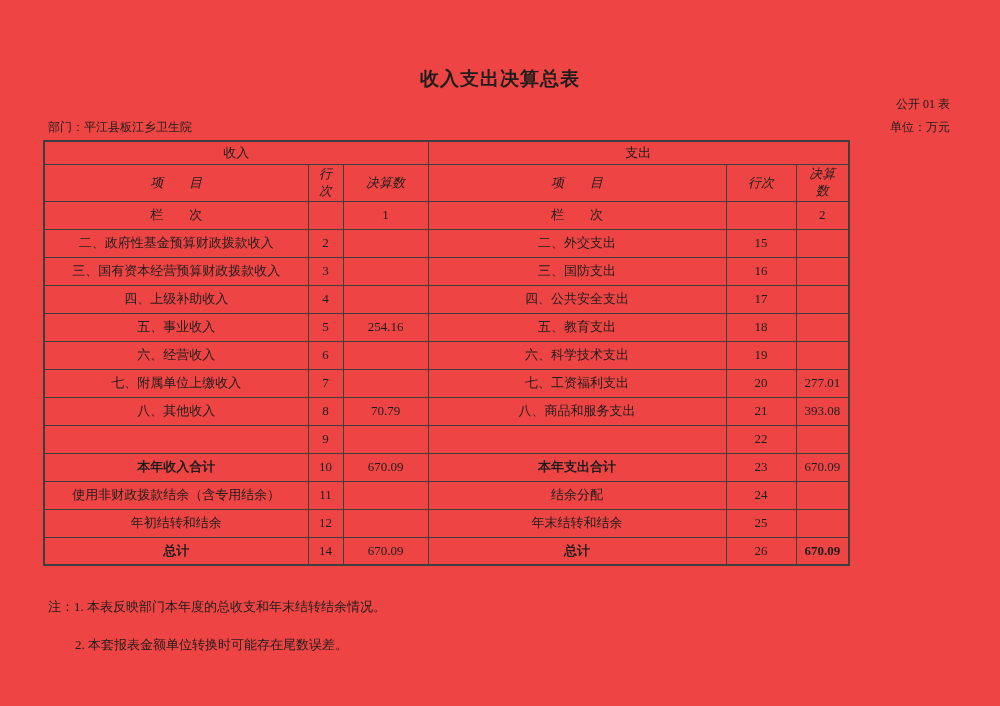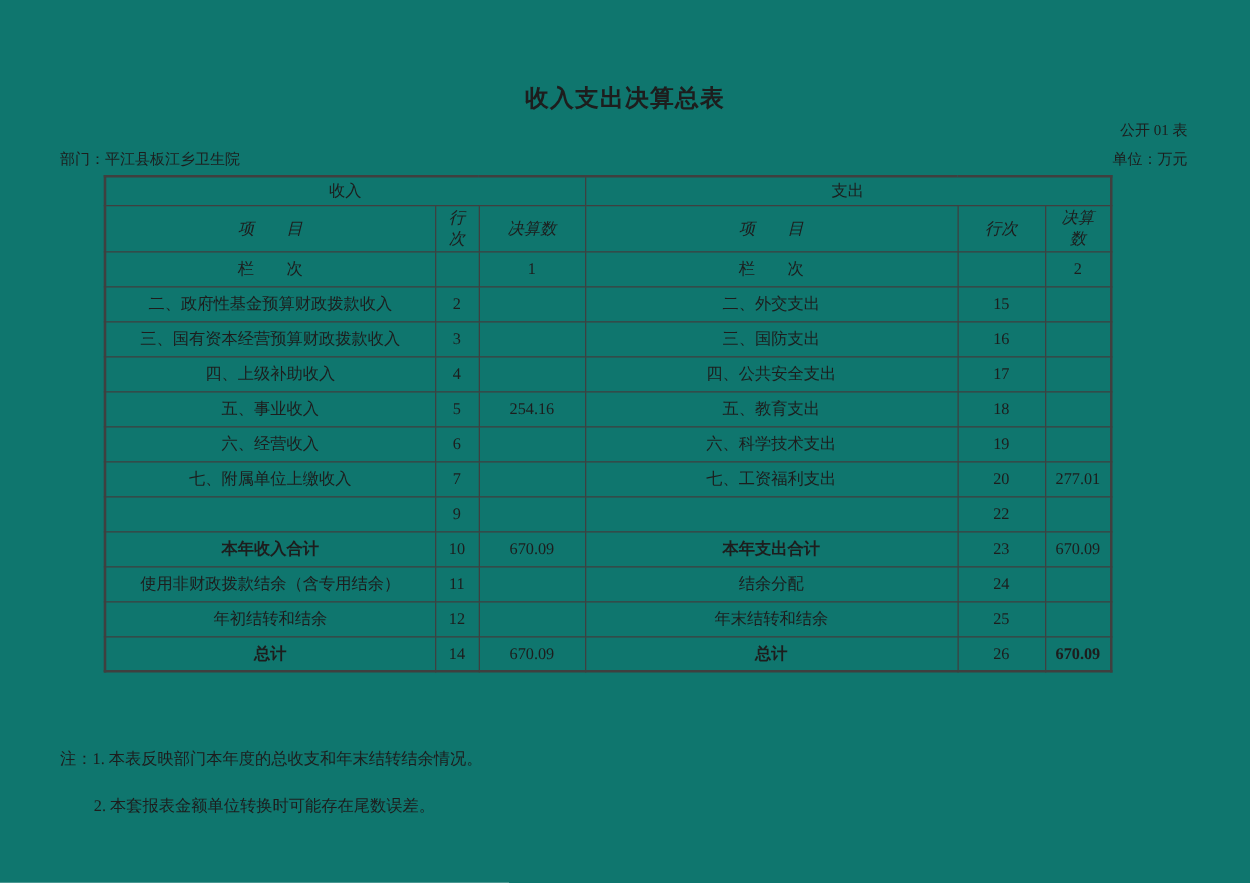--- a/index.html
+++ b/index.html
@@ -4,36 +4,35 @@
 <style>
   html,body{margin:0;padding:0;}
   body{
     width:1000px;height:706px;
     background:#ffffff;
     font-family:"Liberation Serif","DejaVu Serif",serif;
     color:#1d1d1d;
     position:relative;
     overflow:hidden;
   }
-  .page{position:absolute;inset:0;background:#0f766e;}
+  .page{position:absolute;inset:0;background:#ef4444;}
   .doc-title{
     position:absolute;top:66px;left:0;width:1000px;
     text-align:center;font-size:19px;font-weight:700;letter-spacing:1px;
   }
   .meta-right{position:absolute;right:50px;text-align:right;font-size:12px;}
   .meta-code{top:96px;}
   .meta-unit{top:119px;}
   .meta-dept{position:absolute;left:48px;top:119px;font-size:12px;}
   table.main{
     position:absolute;left:43px;top:140px;
     width:805px;
     border-collapse:collapse;
     table-layout:fixed;
     font-size:13px;
-    margin-left:40px;
   }
   table.main td{
     border:1px solid #3f3f3f;
     padding:0;
     vertical-align:middle;
     overflow:hidden;
     text-align:center;
   }
   table.main{border:2px solid #3f3f3f;}
   tr.r-h1{height:23px;}
@@ -135,20 +134,28 @@
       </tr>
       <tr class="r-d">
         <td class="label-l">七、附属单位上缴收入</td>
         <td>7</td>
         <td class="amt-r"></td>
         <td class="label-l">七、工资福利支出</td>
         <td>20</td>
         <td class="amt-c">277.01</td>
       </tr>
       <tr class="r-d">
+        <td class="label-l">八、其他收入</td>
+        <td>8</td>
+        <td class="amt-l">70.79</td>
+        <td class="label-l">八、商品和服务支出</td>
+        <td>21</td>
+        <td class="amt-c">393.08</td>
+      </tr>
+      <tr class="r-d">
         <td class="label-l"></td>
         <td>9</td>
         <td class="amt-r"></td>
         <td class="label-l"></td>
         <td>22</td>
         <td class="amt-c"></td>
       </tr>
       <tr class="r-d">
         <td class="bold">本年收入合计</td>
         <td>10</td>

